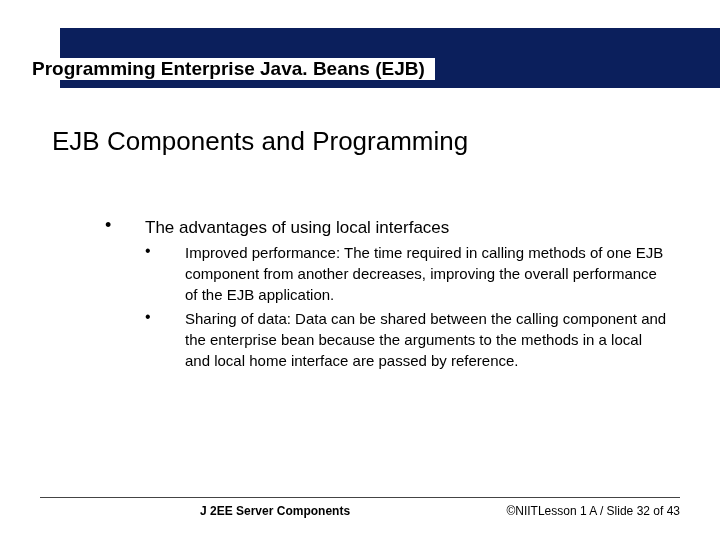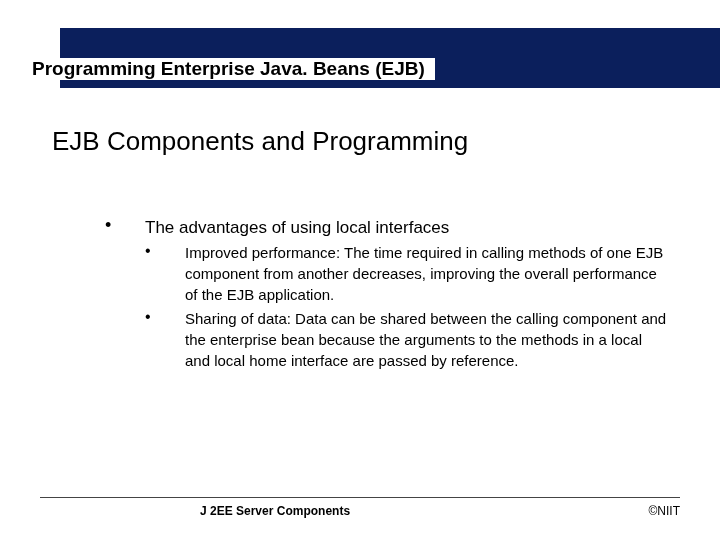--- a/index.html
+++ b/index.html
@@ -129,13 +129,14 @@
     <div class="sub-row">
       <div class="sub-bul">•</div>
       <div class="sub-text">Sharing of data: Data can be shared between the calling component and the enterprise bean because the arguments to the methods in a local and local home interface are passed by reference.</div>
     </div>
   </div>
 </div>
 
 <div class="footer">
   <span>©NIIT</span>
   <span class="center">J 2EE Server Components</span>
+  <span>Lesson 1 A / Slide 32 of 43</span>
 </div>
 
 </body></html>

